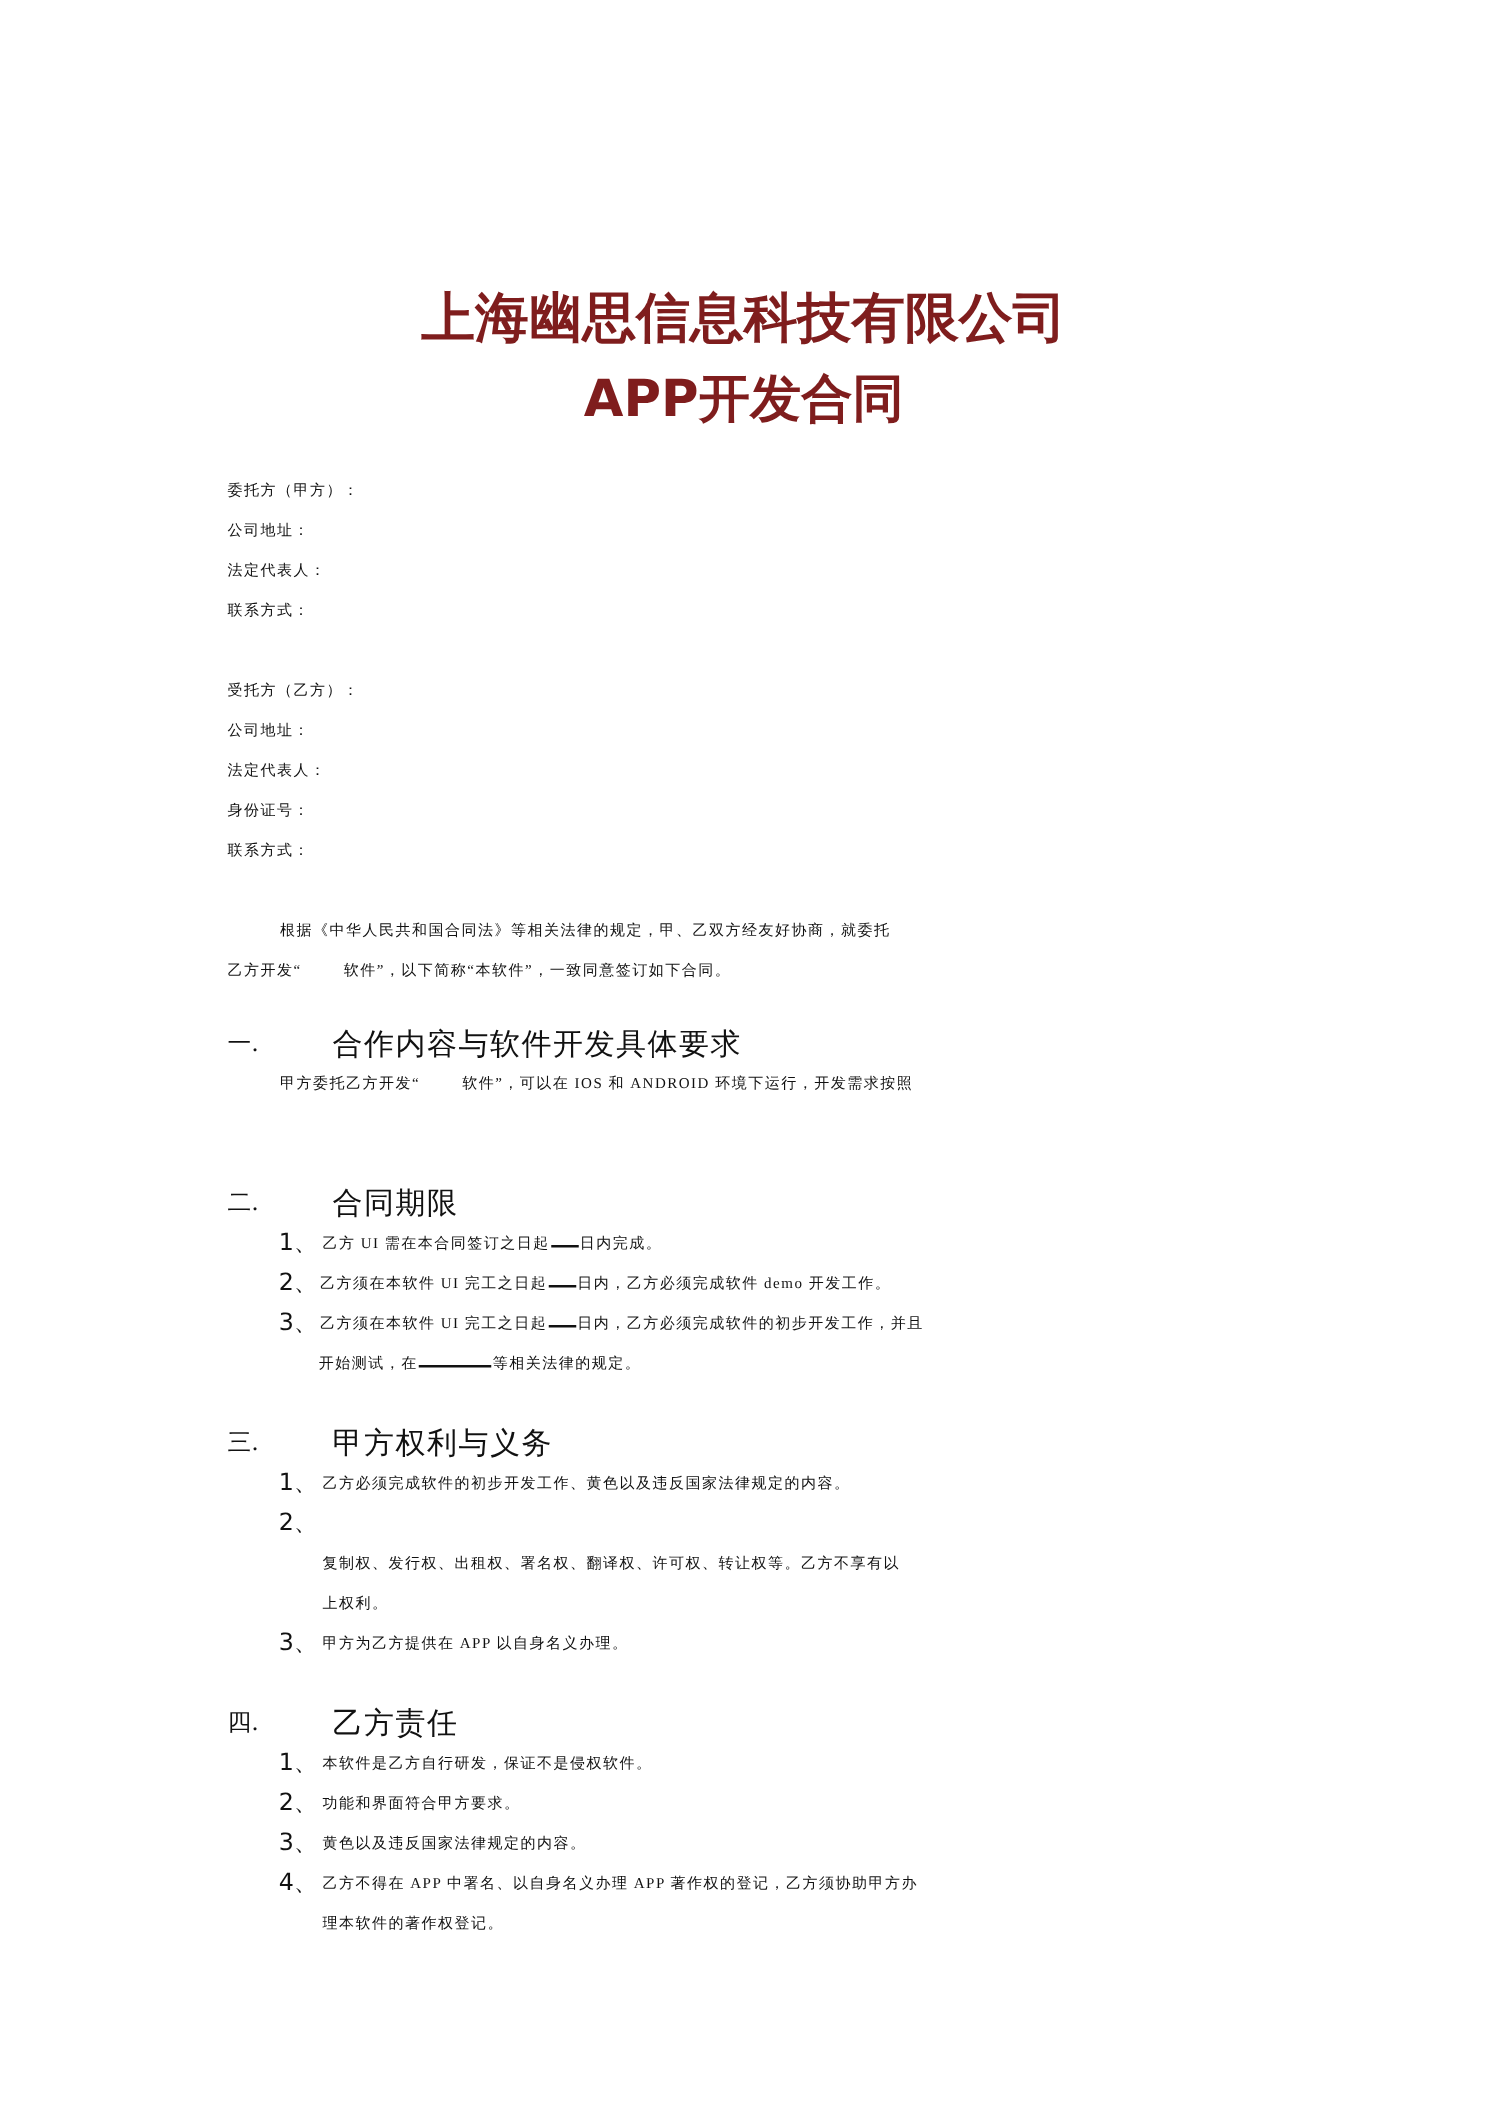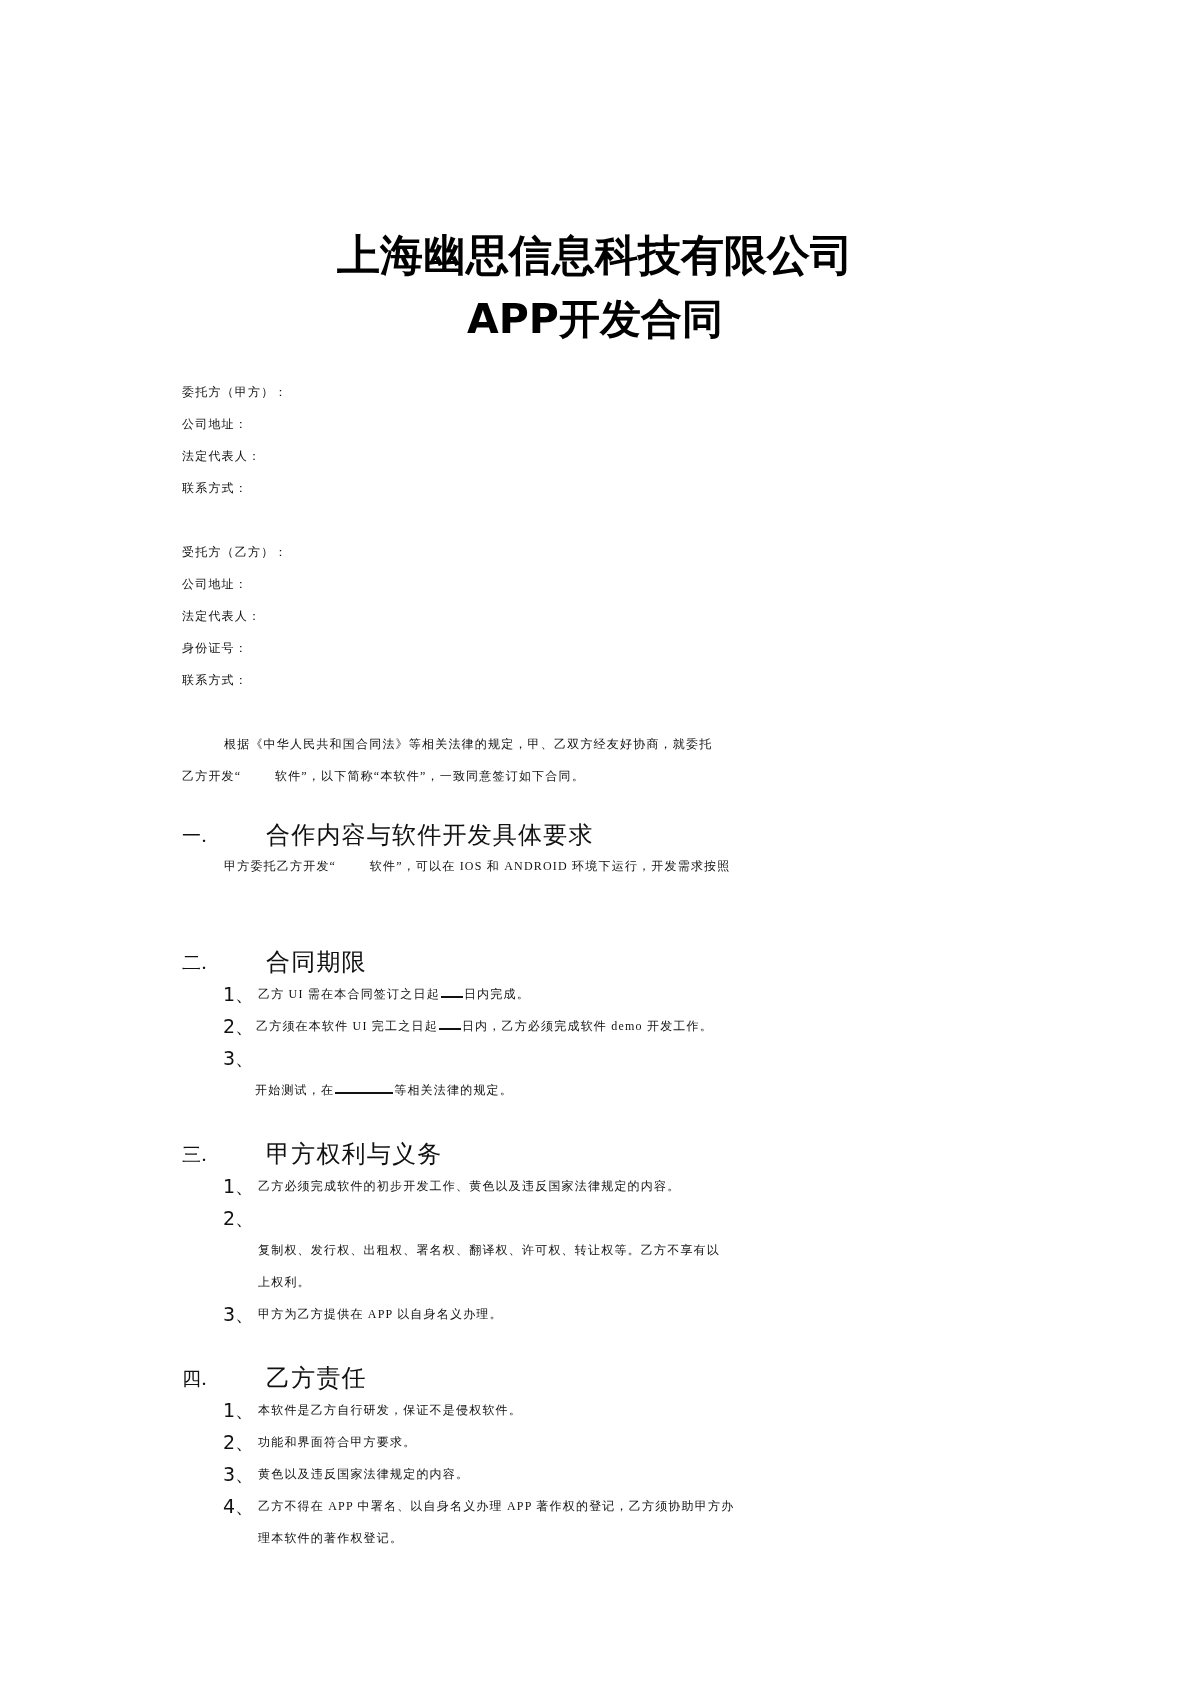--- a/index.html
+++ b/index.html
@@ -5,21 +5,21 @@
   html, body { margin: 0; padding: 0; background: #ffffff; }
   body {
     width: 1190px; height: 1683px; position: relative; overflow: hidden;
     font-family: "DejaVu Serif", "Liberation Serif", serif;
     color: #111111;
   }
   .page { position: absolute; left: 0; top: 0; width: 1190px; height: 1683px; background: #fff; }
   .title {
     position: absolute; left: 0; width: 1190px; text-align: center;
     font-family: "DejaVu Sans", "Liberation Sans", sans-serif;
-    font-weight: bold; color: #000000; letter-spacing: 0px;
+    font-weight: bold; color: #7f1d1d; letter-spacing: 0px;
   }
   .title.t1 { top: 228px; font-size: 43px; line-height: 54px; }
   .title.t2 { top: 292px; font-size: 41px; line-height: 54px; }
 
   .line {
     position: absolute; font-size: 12px; line-height: 32px; white-space: nowrap;
     letter-spacing: 1.2px;
     font-family: Liberation Serif, serif;
   }
   .party { left: 182px; }
@@ -71,20 +71,23 @@
   <div class="line li-text" style="top:978px">
     <span>乙方 UI 需在本合同签订之日起</span><span class="blank short"></span><span>日内完成。</span>
   </div>
 
   <div class="li-num" style="top:1010px">2、</div>
   <div class="line li-text tight" style="top:1010px">
     <span>乙方须在本软件 UI 完工之日起</span><span class="blank short"></span><span>日内，乙方必须完成软件 demo 开发工作。</span>
   </div>
 
   <div class="li-num" style="top:1042px">3、</div>
+  <div class="line li-text tight" style="top:1042px">
+    <span>乙方须在本软件 UI 完工之日起</span><span class="blank short"></span><span>日内，乙方必须完成软件的初步开发工作，并且</span>
+  </div>
   <div class="line li-cont" style="top:1074px">
     <span>开始测试，在</span><span class="blank long"></span><span>等相关法律的规定。</span>
   </div>
 
   <div class="sec-num" style="top:1138px">三.</div>
   <div class="sec-head" style="top:1138px">甲方权利与义务</div>
 
   <div class="li-num" style="top:1170px">1、</div>
   <div class="line li-text" style="top:1170px">乙方必须完成软件的初步开发工作、黄色以及违反国家法律规定的内容。</div>
 

